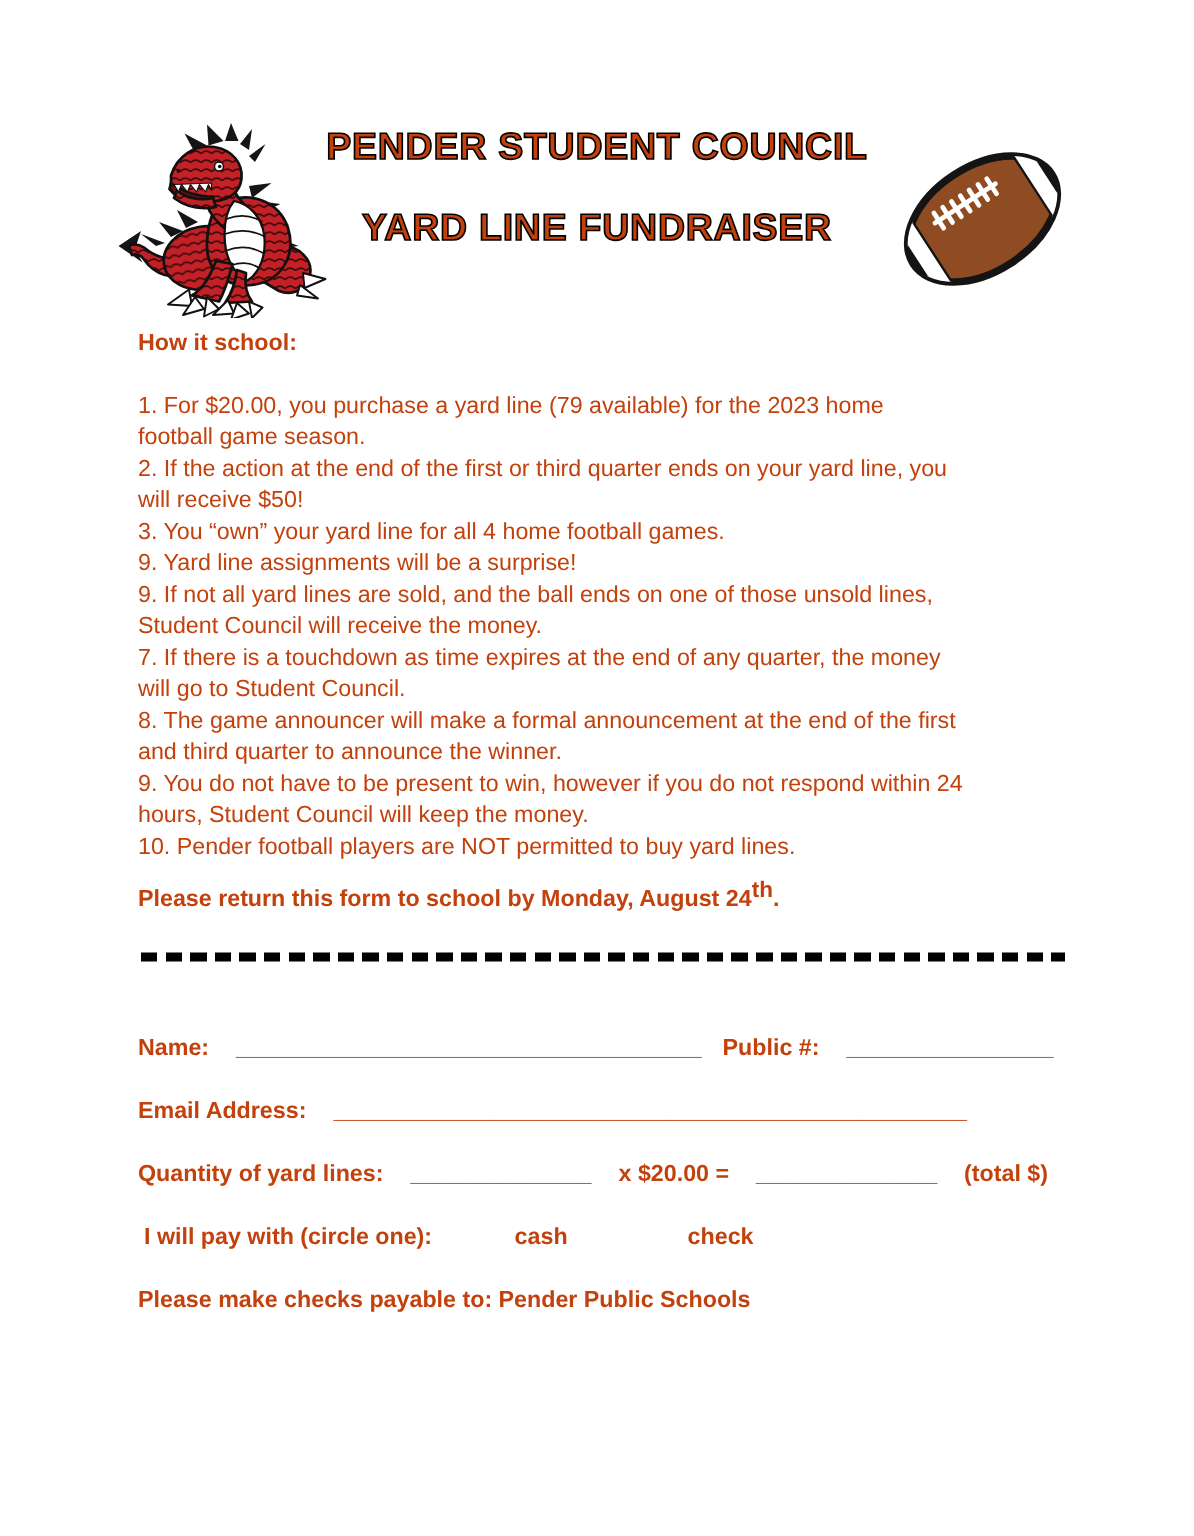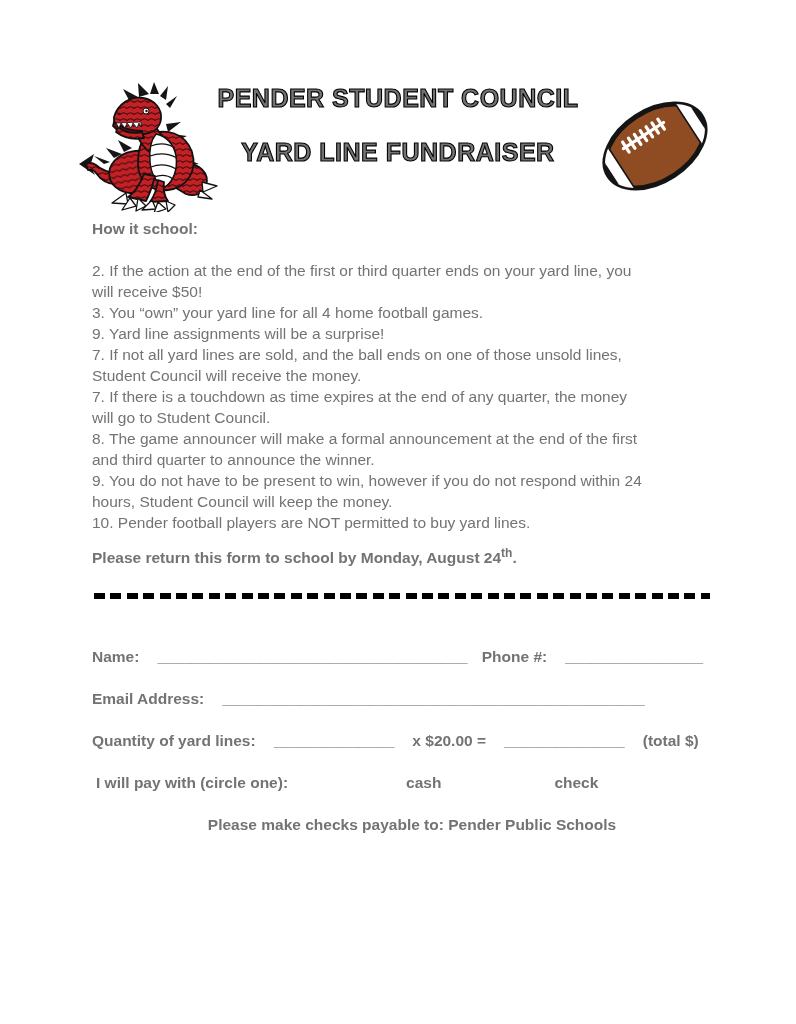--- a/index.html
+++ b/index.html
@@ -1,49 +1,49 @@
 <!DOCTYPE html>
 <html><head>
 <meta charset="utf-8">
 <style>
   html,body{margin:0;padding:0;background:#fff;}
   .page{
     position:relative;width:796px;height:1024px;background:#ffffff;
-    font-family:"Liberation Sans",sans-serif;color:#737373;overflow:hidden;
+    font-family:"Liberation Sans",sans-serif;color:#c2410c;overflow:hidden;
   }
   
   .dragon{position:absolute;left:78px;top:80px;}
   .football{position:absolute;left:596px;top:86px;}
   .title{
     position:absolute;left:120px;right:120px;text-align:center;
     font-weight:bold;font-size:25px;letter-spacing:.5px;
     -webkit-text-stroke:1.1px #000;white-space:nowrap;
   }
   .title-1{top:84px;}
   .title-2{top:138px;}
   
   .content{position:absolute;left:92px;top:218px;width:640px;font-size:15.5px;line-height:21px;}
   .heading{font-weight:bold;}
   .items{margin-top:21px;}
   .item{white-space:pre;}
   .return-note{font-weight:bold;margin-top:14px;}
-  .return-note sup{font-size:12px;vertical-align:super;line-height:0;}
+  .return-note sup{font-size:15px;vertical-align:super;line-height:0;}
   .dashes{
     margin-top:25px;margin-left:2px;height:6px;width:616px;
     background:repeating-linear-gradient(90deg,#000 0 11px,transparent 11px 16.4px);
   }
   
   .frow{font-weight:bold;margin-top:21px;white-space:nowrap;}
   .frow-name{margin-top:47px;}
   .gap6{margin-left:18px;}
   .gap14{margin-left:14px;}
   .pay-row{padding-left:4px;}
-  .pay-cash{margin-left:118px;}
-  .pay-check{margin-left:113px;}
-  .checks-row{text-align:center;}
+  .pay-cash{margin-left:55px;}
+  .pay-check{margin-left:80px;}
+  .checks-row{}
 </style>
 </head>
 <body>
 
 <div class="page">
 
   <svg class="dragon" width="146" height="132" viewBox="0 0 146 132">
     <defs>
       <pattern id="sc" width="7" height="6" patternUnits="userSpaceOnUse">
         <rect width="7" height="6" fill="#c42127"></rect>
@@ -138,41 +138,43 @@
         <line x1="10" y1="-21" x2="10" y2="-9"></line>
         <line x1="17" y1="-21" x2="17" y2="-9"></line>
       </g>
     </g>
   </svg>
 
   <div class="content">
     <div class="heading">How it school:</div>
 
     <div class="items">
+      <div class="item">1. For $20.00, you purchase a yard line (79 available) for the 2023 home
+football game season.</div>
       <div class="item">2. If the action at the end of the first or third quarter ends on your yard line, you
 will receive $50!</div>
       <div class="item">3. You “own” your yard line for all 4 home football games.</div>
       <div class="item">9. Yard line assignments will be a surprise!</div>
-      <div class="item">7. If not all yard lines are sold, and the ball ends on one of those unsold lines,
+      <div class="item">9. If not all yard lines are sold, and the ball ends on one of those unsold lines,
 Student Council will receive the money.</div>
       <div class="item">7. If there is a touchdown as time expires at the end of any quarter, the money
 will go to Student Council.</div>
       <div class="item">8. The game announcer will make a formal announcement at the end of the first
 and third quarter to announce the winner.</div>
       <div class="item">9. You do not have to be present to win, however if you do not respond within 24
 hours, Student Council will keep the money.</div>
       <div class="item">10. Pender football players are NOT permitted to buy yard lines.</div>
     </div>
 
     <div class="return-note"><span>Please return this form to school by Monday, August 24</span><sup>th</sup><span>.</span></div>
 
     <div class="dashes"></div>
 
     <div class="frow frow-name">
-      <span>Name:</span><span class="gap6">____________________________________</span><span class="gap14">Phone #:</span><span class="gap6">________________</span>
+      <span>Name:</span><span class="gap6">____________________________________</span><span class="gap14">Public #:</span><span class="gap6">________________</span>
     </div>
 
     <div class="frow">
       <span>Email Address:</span><span class="gap6">_________________________________________________</span>
     </div>
 
     <div class="frow">
       <span>Quantity of yard lines:</span><span class="gap6">______________</span><span class="gap6">x $20.00 =</span><span class="gap6">______________</span><span class="gap6">(total $)</span>
     </div>
 

